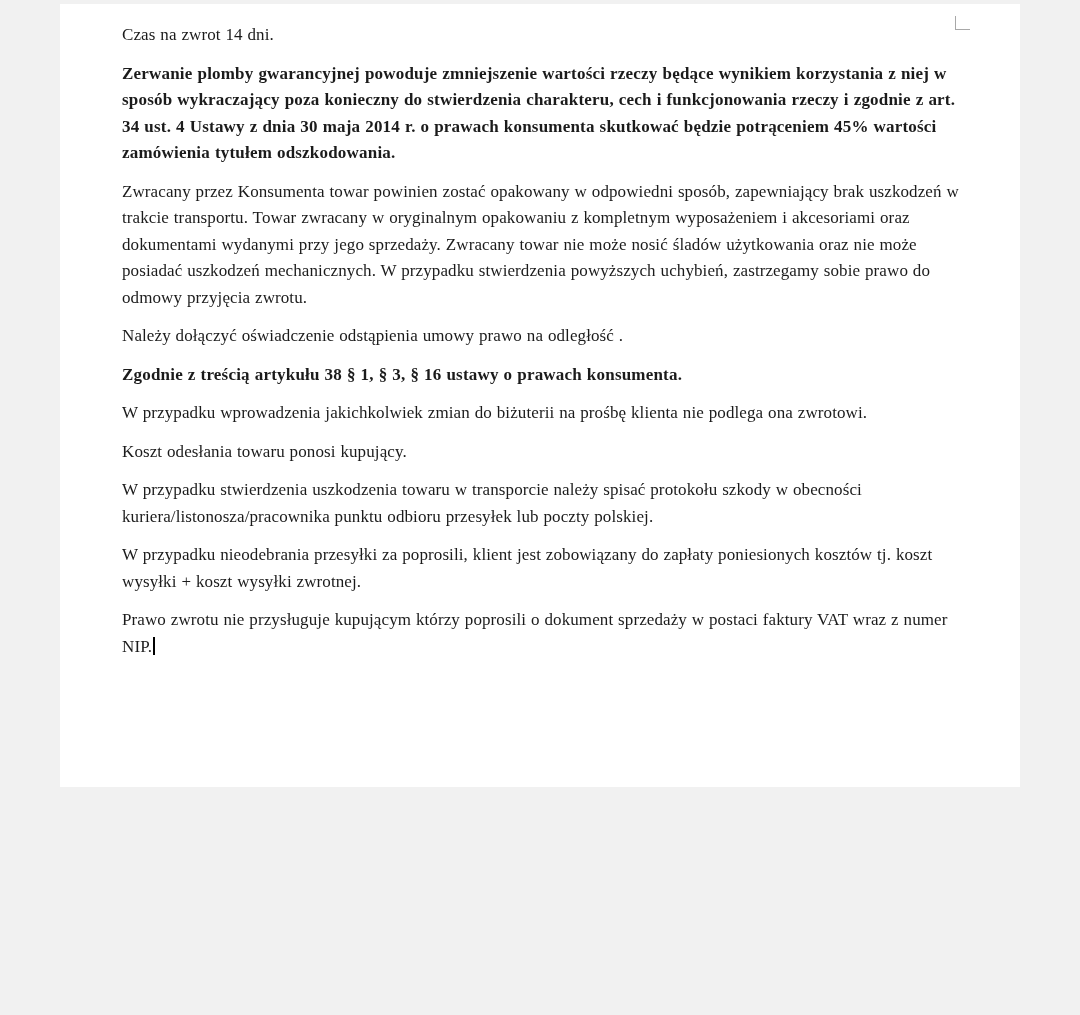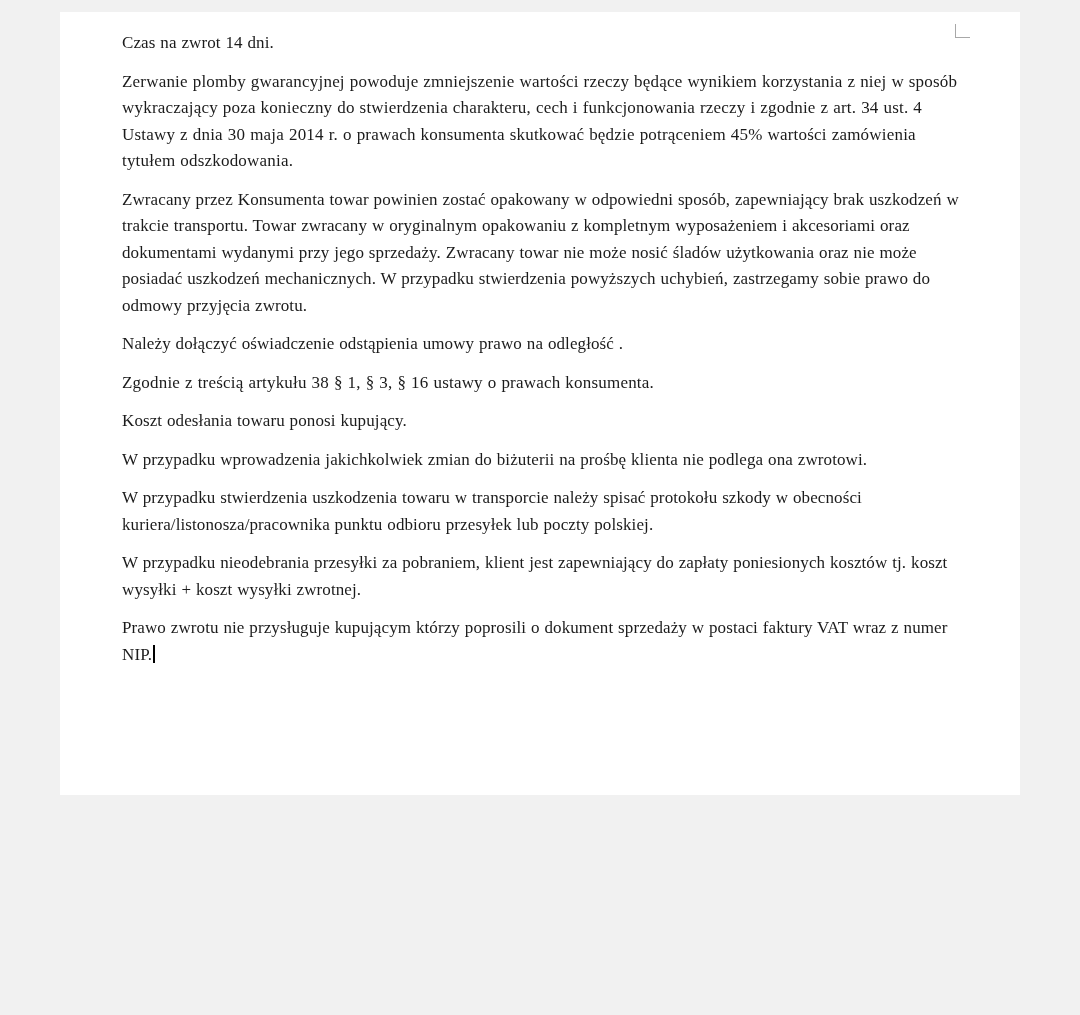--- a/index.html
+++ b/index.html
@@ -7,21 +7,21 @@
     padding: 0;
     width: 1080px;
     height: 1015px;
     background: #f1f1f1;
     overflow: hidden;
     font-family: "Liberation Serif", "DejaVu Serif", serif;
   }
   .page {
     position: absolute;
     left: 60px;
-    top: 12px;
+    top: 4px;
     width: 960px;
     height: 783px;
     background: #ffffff;
   }
   .crop-mark {
     position: absolute;
     top: 12px;
     right: 50px;
     width: 14px;
     height: 13px;
@@ -36,21 +36,21 @@
     color: #1b1b1b;
     font-size: 17px;
     line-height: 26.5px;
   }
   p.para {
     margin: 0 0 12px 0;
     letter-spacing: 0.1px;
     word-spacing: 0.5px;
   }
   p.para.bold {
-    font-weight: normal;
+    font-weight: bold;
     letter-spacing: 0.2px;
   }
   .caret {
     display: inline-block;
     width: 1.5px;
     height: 18px;
     background: #000000;
     vertical-align: -3px;
     margin-left: 1px;
   }
@@ -66,26 +66,26 @@
 
     <p class="para bold"><span>Zerwanie plomby gwarancyjnej powoduje zmniejszenie wartości rzeczy będące wynikiem korzystania z niej w sposób wykraczający poza konieczny do stwierdzenia charakteru, cech i funkcjonowania rzeczy i zgodnie z art. 34 ust. 4 Ustawy z dnia 30 maja 2014 r. o prawach konsumenta skutkować będzie potrąceniem 45% wartości zamówienia tytułem odszkodowania.</span></p>
 
     <p class="para"><span>Zwracany przez Konsumenta towar powinien zostać opakowany w odpowiedni sposób, zapewniający brak uszkodzeń w trakcie transportu. Towar zwracany w oryginalnym opakowaniu z kompletnym wyposażeniem i akcesoriami oraz dokumentami wydanymi przy jego sprzedaży. Zwracany towar nie może nosić śladów użytkowania oraz nie może posiadać uszkodzeń mechanicznych. W przypadku stwierdzenia powyższych uchybień, zastrzegamy sobie prawo do odmowy przyjęcia zwrotu.</span></p>
 
     <p class="para"><span>Należy dołączyć oświadczenie odstąpienia umowy prawo na odległość .</span></p>
 
     <p class="para bold"><span>Zgodnie z treścią artykułu 38 § 1, § 3, § 16 ustawy o prawach konsumenta.</span></p>
 
 
+    <p class="para"><span>W przypadku wprowadzenia jakichkolwiek zmian do biżuterii na prośbę klienta nie podlega ona zwrotowi.</span></p>
+
     <p class="para"><span>Koszt odesłania towaru ponosi kupujący.</span></p>
-
-    <p class="para"><span>W przypadku wprowadzenia jakichkolwiek zmian do biżuterii na prośbę klienta nie podlega ona zwrotowi.</span></p>
 
     <p class="para"><span>W przypadku stwierdzenia uszkodzenia towaru w transporcie należy spisać protokołu szkody w obecności kuriera/listonosza/pracownika punktu odbioru przesyłek lub poczty polskiej.</span></p>
 
 
-    <p class="para"><span>W przypadku nieodebrania przesyłki za pobraniem, klient jest zapewniający do zapłaty poniesionych kosztów tj. koszt wysyłki + koszt wysyłki zwrotnej.</span></p>
+    <p class="para"><span>W przypadku nieodebrania przesyłki za poprosili, klient jest zobowiązany do zapłaty poniesionych kosztów tj. koszt wysyłki + koszt wysyłki zwrotnej.</span></p>
 
     <p class="para"><span>Prawo zwrotu nie przysługuje kupującym którzy poprosili o dokument sprzedaży w postaci faktury VAT wraz z numer NIP.</span><span class="caret"></span></p>
 
 
   </div>
 </div>
 
 </body></html>

